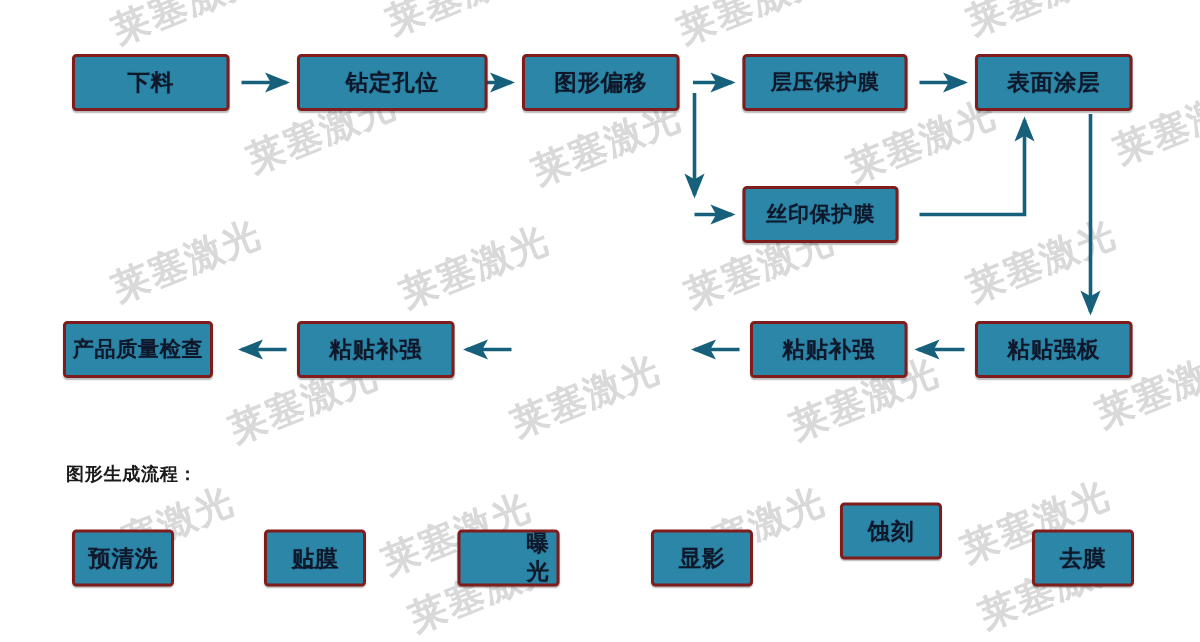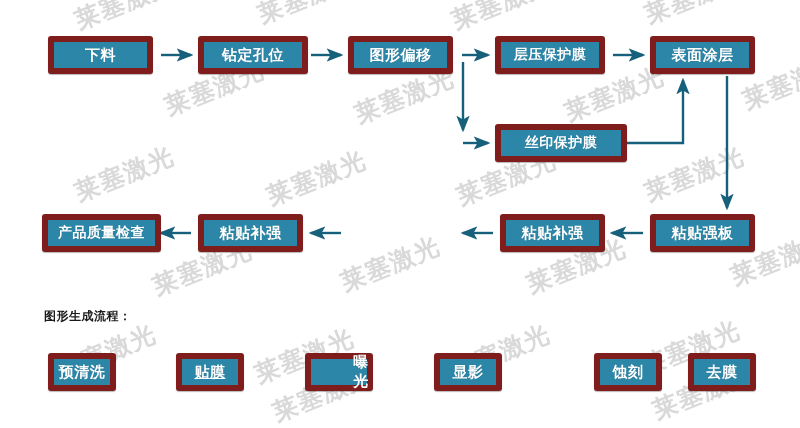--- a/index.html
+++ b/index.html
@@ -39,23 +39,23 @@
     transform: rotate(-22deg);
     transform-origin: left top;
     font-family: "DejaVu Sans", "Liberation Sans", sans-serif;
   }
 
   
   .node {
     position: absolute;
     box-sizing: border-box;
     background: #2b86a8;
-    border: 6px solid #7f1d1d;
+    border: 2px solid #7f1d1d;
     border-radius: 3px;
-    color: #ffffff;
+    color: #0f172a;
     font-size: 15px;
     font-weight: 700;
     display: flex;
     align-items: center;
     justify-content: center;
     letter-spacing: 0.5px;
     z-index: 3;
     box-shadow: 0 1px 1px rgba(0,0,0,0.28);
     text-shadow: 0 0 1px rgba(0,0,0,0.18);
   }
@@ -138,38 +138,38 @@
         <line x1="493" y1="233" x2="463" y2="233"></line>
         <line x1="341" y1="233" x2="311" y2="233"></line>
         <line x1="191" y1="233" x2="161" y2="233"></line>
       </g>
     </svg>
   </div>
 
   <div class="node" style="left:48px;top:36px;width:105px;height:38px;">
     <span>下料</span>
   </div>
-  <div class="node" style="left:198px;top:36px;width:110px;height:38px;">
+  <div class="node" style="left:198px;top:36px;width:127px;height:38px;">
     <span>钻定孔位</span>
   </div>
   <div class="node" style="left:348px;top:36px;width:105px;height:38px;">
     <span>图形偏移</span>
   </div>
   <div class="node small" style="left:495px;top:36px;width:110px;height:38px;">
     <span>层压保护膜</span>
   </div>
   <div class="node" style="left:650px;top:36px;width:105px;height:38px;">
     <span>表面涂层</span>
   </div>
 
-  <div class="node small" style="left:495px;top:124px;width:132px;height:38px;">
+  <div class="node small" style="left:495px;top:124px;width:104px;height:38px;">
     <span>丝印保护膜</span>
   </div>
 
-  <div class="node small" style="left:42px;top:214px;width:119px;height:38px;">
+  <div class="node small" style="left:42px;top:214px;width:100px;height:38px;">
     <span>产品质量检查</span>
   </div>
   <div class="node" style="left:198px;top:214px;width:105px;height:38px;">
     <span>粘贴补强</span>
   </div>
   <div class="node" style="left:500px;top:214px;width:105px;height:38px;">
     <span>粘贴补强</span>
   </div>
   <div class="node" style="left:650px;top:214px;width:105px;height:38px;">
     <span>粘贴强板</span>
@@ -182,20 +182,20 @@
   </div>
   <div class="node" style="left:176px;top:353px;width:68px;height:38px;text-decoration:underline;">
     <span>贴膜</span>
   </div>
   <div class="node" style="left:305px;top:353px;width:68px;height:38px;padding-left:44px;">
     <span>曝光</span>
   </div>
   <div class="node" style="left:434px;top:353px;width:68px;height:38px;justify-content:center;">
     <span>显影</span>
   </div>
-  <div class="node" style="left:560px;top:353px;width:68px;height:38px;margin-left:34px;">
+  <div class="node" style="left:560px;top:335px;width:68px;height:38px;">
     <span>蚀刻</span>
   </div>
   <div class="node" style="left:688px;top:353px;width:68px;height:38px;">
     <span>去膜</span>
   </div>
 
 </div>
 
 </body></html>

